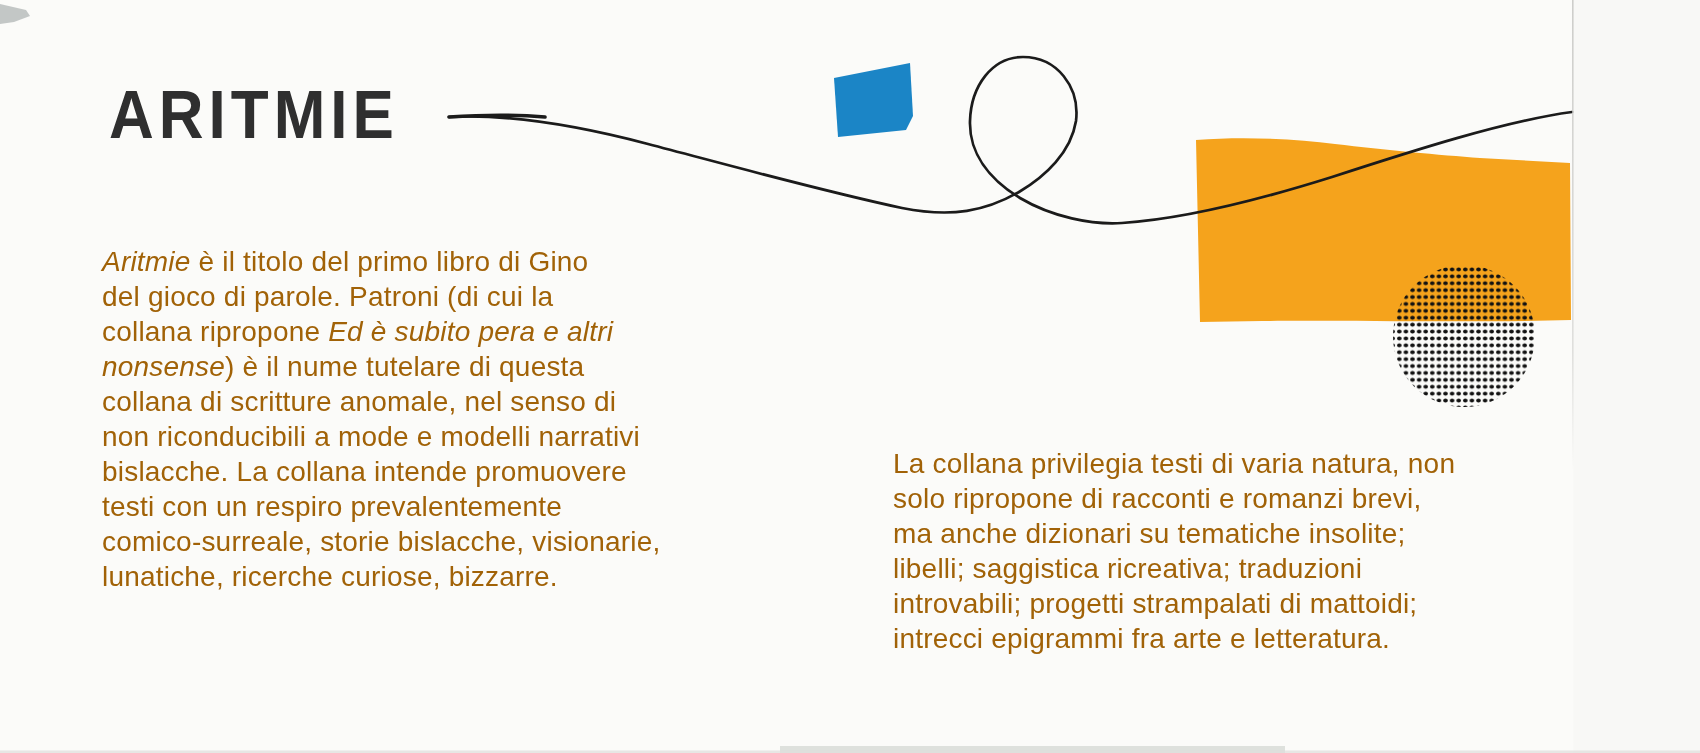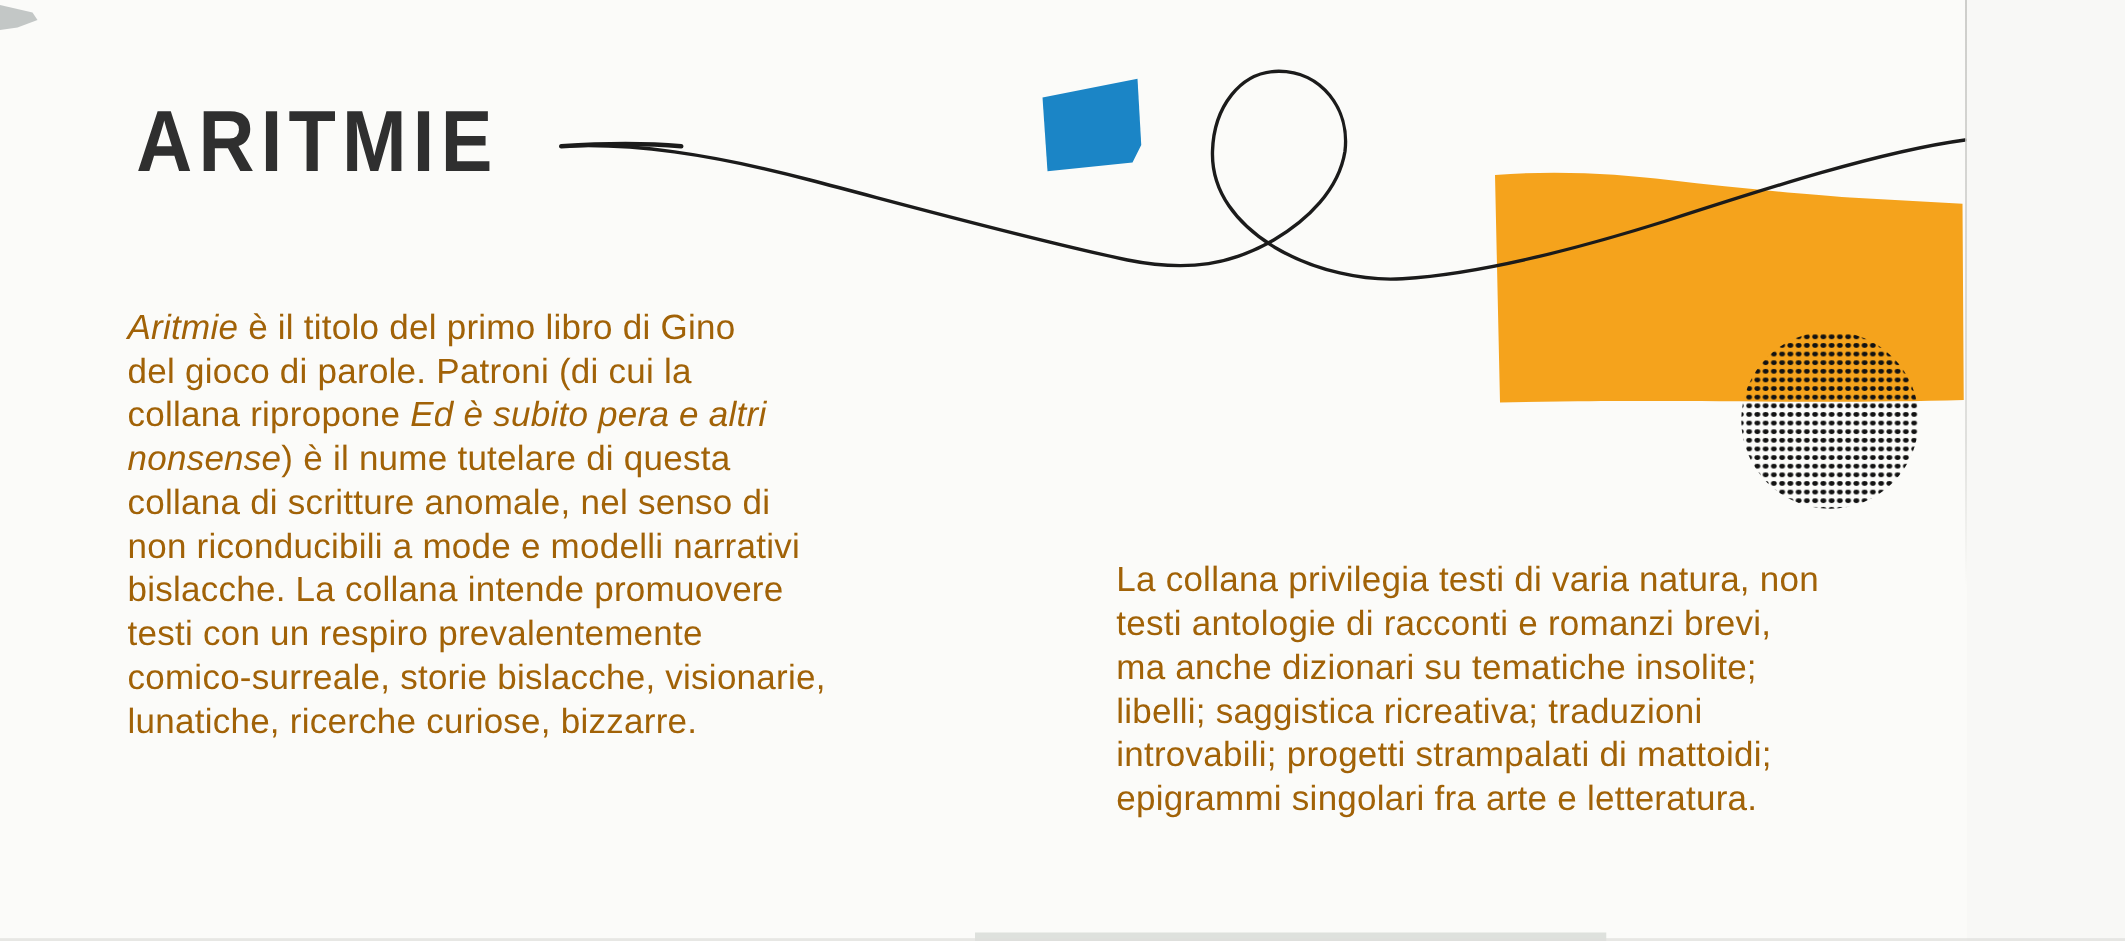--- a/index.html
+++ b/index.html
@@ -87,20 +87,20 @@
       <div class="tline"><span>collana di scritture anomale, nel senso di</span></div>
       <div class="tline"><span>non riconducibili a mode e modelli narrativi</span></div>
       <div class="tline"><span>bislacche. La collana intende promuovere</span></div>
       <div class="tline"><span>testi con un respiro prevalentemente</span></div>
       <div class="tline"><span>comico-surreale, storie bislacche, visionarie,</span></div>
       <div class="tline"><span>lunatiche, ricerche curiose, bizzarre.</span></div>
     </div>
 
   <div class="para right">
       <div class="tline"><span>La collana privilegia testi di varia natura, non</span></div>
-      <div class="tline"><span>testi antologie di racconti e romanzi brevi,</span></div>
+      <div class="tline"><span>solo ripropone di racconti e romanzi brevi,</span></div>
       <div class="tline"><span>ma anche dizionari su tematiche insolite;</span></div>
       <div class="tline"><span>libelli; saggistica ricreativa; traduzioni</span></div>
       <div class="tline"><span>introvabili; progetti strampalati di mattoidi;</span></div>
-      <div class="tline"><span>epigrammi singolari fra arte e letteratura.</span></div>
+      <div class="tline"><span>intrecci epigrammi fra arte e letteratura.</span></div>
     </div>
 
 </div>
 
 </body></html>

